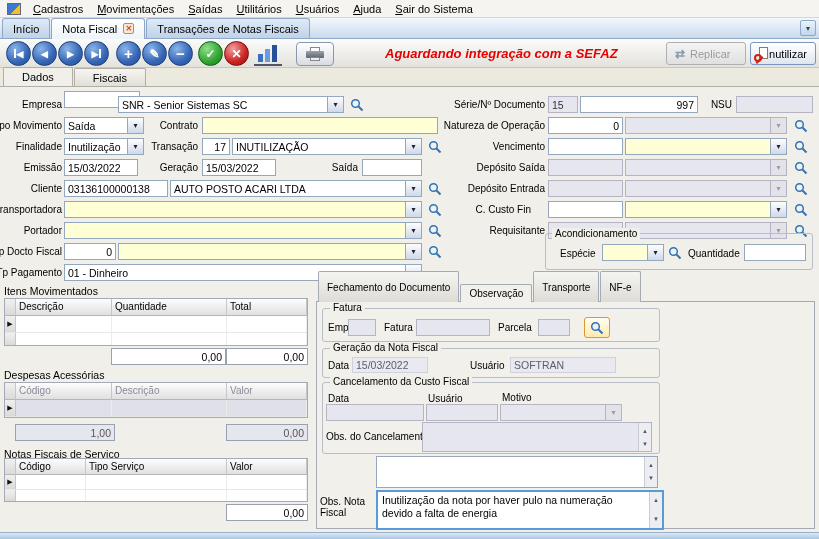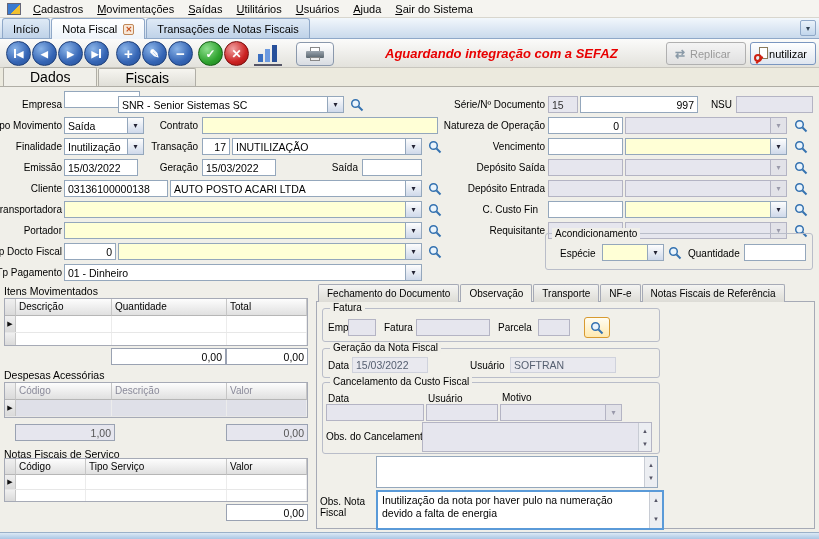--- a/index.html
+++ b/index.html
@@ -7,21 +7,21 @@
   body{font-family:"Liberation Sans",sans-serif;background:#f0efe9}
   .screen{position:relative;width:819px;height:539px;background:#f0efe9;font-size:10.5px;color:#000}
 
   
   .menubar{position:absolute;top:0;left:0;right:0;height:18px;background:#f5f4f0;border-bottom:1px solid #d8d6ce;display:flex;align-items:center;padding-left:2px}
   .appicon{width:14px;height:12px;margin:0 5px;background:linear-gradient(135deg,#3a7ad0 55%,#f0c030 55%);border:1px solid #667;display:inline-block}
   .mitem{padding:2px 7px;font-size:11px;cursor:default;white-space:nowrap}
   .mitem::first-letter{text-decoration:underline}
 
   
-  .tabbar{position:absolute;top:18px;left:0;right:0;height:21px;background:linear-gradient(#f2f7fc,#cadaec);border-bottom:1px solid #8fa8c8;display:flex;align-items:flex-start;padding-left:2px}
+  .tabbar{position:absolute;top:18px;left:0;right:0;height:21px;background:linear-gradient(#f2f7fc,#cadaec);border-bottom:1px solid #8fa8c8;display:flex;align-items:center;padding-left:2px}
   .dtab{height:20px;display:flex;align-items:center;gap:6px;padding:0 10px;font-size:11px;border:1px solid #8fa8c8;border-bottom:none;border-radius:3px 3px 0 0;background:linear-gradient(#dfeaf6,#bfd2e8);margin-right:1px;cursor:pointer;white-space:nowrap}
   .dtab.active{background:linear-gradient(#ffffff,#eef4fa);height:21px}
   .closex{color:#c7531f;font-size:8px;font-weight:bold;border:1px solid #c08858;background:#f8e8d8;width:11px;height:11px;line-height:9px;text-align:center;border-radius:2px}
   .chev{position:absolute;right:3px;top:2px;width:16px;height:16px;border:1px solid #8fa8c8;border-radius:2px;background:linear-gradient(#eaf2fa,#c2d6ec);font-size:8px;display:flex;align-items:center;justify-content:center;color:#345;cursor:pointer}
 
   
   .toolbar{position:absolute;top:39px;left:0;right:0;height:29px;background:linear-gradient(#fbfbfa,#e3e2dc);border-bottom:1px solid #c8c6be}
   .cbtn{position:absolute;top:2px;width:25px;height:25px;border-radius:50%;border:1px solid #1d3f7a;background:radial-gradient(circle at 35% 30%,#8ab4e8,#3565b5 60%,#274f94);color:#fff;display:flex;align-items:center;justify-content:center;font-size:9px;font-weight:bold;cursor:pointer}
   .cbtn.first::before{content:"";width:2px;height:9px;background:#fff;margin-right:1px}
   .cbtn.last::after{content:"";width:2px;height:9px;background:#fff;margin-left:1px}
@@ -40,21 +40,21 @@
   .xbtn{position:absolute;top:3px;height:23px;border:1px solid #7a96c0;border-radius:3px;background:linear-gradient(#ffffff,#dfe6f0);font-size:11px;display:flex;align-items:center;gap:5px;padding:0 8px;cursor:pointer}
   .xbtn.dis{border-color:#b0b0b0;background:linear-gradient(#f4f4f4,#e0e0e0);color:#9a9a9a;cursor:default}
   .rep-icon{color:#8a9aa8;font-size:12px;font-weight:bold}
   .inu-icon{position:relative;width:13px;height:14px}
   .inu-doc{position:absolute;left:0;top:0;width:9px;height:12px;background:#fff;border:1px solid #8a7a5a}
   .inu-no{position:absolute;right:-1px;bottom:-1px;width:8px;height:8px;border:2px solid #d02010;border-radius:50%}
   .inu-no::after{content:"";position:absolute;left:-1px;top:3px;width:9px;height:2px;background:#d02010;transform:rotate(-45deg)}
 
   
   .subtabbar{position:absolute;top:68px;left:0;right:0;height:19px;background:#eceade;border-bottom:1px solid #b0aea6;display:flex;align-items:flex-end;padding-left:3px}
-  .stab{height:18px;padding:0 26px;display:flex;align-items:center;font-size:14px;border:1px solid #b0aea6;border-bottom:none;border-radius:2px 2px 0 0;background:linear-gradient(#f6f5f0,#e0dfd8);margin-right:1px;cursor:pointer}
+  .stab{height:18px;padding:0 18px;display:flex;align-items:center;font-size:11px;border:1px solid #b0aea6;border-bottom:none;border-radius:2px 2px 0 0;background:linear-gradient(#f6f5f0,#e0dfd8);margin-right:1px;cursor:pointer}
   .stab.active{background:#f0efe9;height:19px;position:relative;z-index:2}
 
   
   .lbl{position:absolute;font-size:10px;white-space:nowrap;color:#000}
   .fld{position:absolute;height:17px;border:1px solid #94a7bc;background:#fff;font-size:10.5px;display:flex;align-items:center;padding:0 3px;overflow:hidden;white-space:nowrap}
   .y{background:#ffffd6}
   .g{background:#e6e6ee;border-color:#b4b4c4;color:#333}
   .num{justify-content:flex-end}
   .combo{padding-right:18px}
   .combo::after{content:"▾";position:absolute;right:0;top:0;height:100%;width:15px;background:linear-gradient(#fdfdfd,#cfd9ea);border-left:1px solid #94a7bc;color:#223;font-size:8px;display:flex;align-items:center;justify-content:center}
@@ -79,21 +79,21 @@
   .trow.short{height:12px;border-bottom:none}
   .td{border-right:1px solid #ececec}
   .selarrow{font-size:7px;color:#111}
   .tbl.dis .th{color:#8a8a9a}
   .tbl.dis .trow{background:#dfe0e8}
   .tot{position:absolute;height:17px;border:1px solid #9aa2b2;background:#fff;font-size:10.5px;display:flex;align-items:center;justify-content:flex-end;padding:0 3px}
   .tot.g{background:#e6e6ee;color:#555}
 
   
   .dtabs{position:absolute;left:318px;top:0;display:flex;align-items:flex-end;height:18px;z-index:3}
-  .dt{height:18px;padding:0 8px;font-size:10px;display:flex;align-items:center;border:1px solid #a6aab6;border-bottom:none;border-radius:2px 2px 0 0;background:linear-gradient(#f4f4f2,#dddcd6);margin-right:1px;white-space:nowrap;cursor:pointer}
+  .dt{height:31px;padding:0 8px;font-size:10px;display:flex;align-items:center;border:1px solid #a6aab6;border-bottom:none;border-radius:2px 2px 0 0;background:linear-gradient(#f4f4f2,#dddcd6);margin-right:1px;white-space:nowrap;cursor:pointer}
   .dt.active{background:#f1f0ea;height:18px;position:relative}
   .dpanel{position:absolute;left:316px;top:17px;width:499px;height:228px;border:1px solid #a6aab6;background:#f1f0ea}
 
   .txt{position:absolute;border:1px solid #94a7bc;background:#fff;font-size:10.5px;line-height:13px;overflow:hidden}
   .txtinner{display:block;padding:2px 16px 2px 4px}
   .txt.g{background:#e6e6ee;border-color:#b4b4c4}
   .txt.focus{border:2px solid #5a9ad8}
   .vscroll{position:absolute;right:0;top:0;bottom:0;width:13px;background:#eceef2;border-left:1px solid #c8ccd4;display:flex;flex-direction:column;justify-content:space-between;align-items:center;font-size:6px;color:#556;padding:2px 0}
   .sarr{cursor:pointer}
 
@@ -258,21 +258,21 @@
       </span>
 
     <span class="lbl" style="top:117px;right:757px">Transportadora</span>
     <div class="fld combo y" style="left:64px;top:114px;width:358px"></div>
     <span class="mag" style="left:426px;top:114px">
         <svg width="14" height="14" viewBox="0 0 14 14">
           <circle cx="5.5" cy="5.5" r="3.8" fill="#eaf4fc" stroke="#3572b0" stroke-width="1.5"></circle>
           <line x1="8.5" y1="8.5" x2="12.5" y2="12.5" stroke="#3572b0" stroke-width="2"></line>
         </svg>
       </span>
-    <span class="lbl" style="top:117px;right:281px">C. Custo Fin</span>
+    <span class="lbl" style="top:117px;right:288px">C. Custo Fin</span>
     <div class="fld" style="left:548px;top:114px;width:75px"></div>
     <div class="fld combo y" style="left:625px;top:114px;width:162px"></div>
     <span class="mag" style="left:792px;top:114px">
         <svg width="14" height="14" viewBox="0 0 14 14">
           <circle cx="5.5" cy="5.5" r="3.8" fill="#eaf4fc" stroke="#3572b0" stroke-width="1.5"></circle>
           <line x1="8.5" y1="8.5" x2="12.5" y2="12.5" stroke="#3572b0" stroke-width="2"></line>
         </svg>
       </span>
 
     <span class="lbl" style="top:138px;right:757px">Portador</span>
@@ -390,21 +390,20 @@
           <div class="td" style="flex:1"></div>
       </div>
     </div>
     <div class="tot" style="left:226px;top:220px;width:82px">0,00</div>
 
     <div class="dtabs">
       <div class="dt">Fechamento do Documento</div>
       <div class="dt active">Observação</div>
       <div class="dt">Transporte</div>
       <div class="dt">NF-e</div>
-      <div class="dt">Notas Fiscais de Referência</div>
     </div>
     <div class="dpanel"></div>
 
     <div class="gbox" style="left:322px;top:24px;width:338px;height:34px"></div>
     <span class="gboxlbl" style="left:330px;top:18px">Fatura</span>
     <span class="lbl" style="left:328px;top:38px">Emp</span>
     <div class="fld g" style="left:348px;top:35px;width:28px"></div>
     <span class="lbl" style="left:384px;top:38px">Fatura</span>
     <div class="fld g" style="left:416px;top:35px;width:74px"></div>
     <span class="lbl" style="left:498px;top:38px">Parcela</span>

